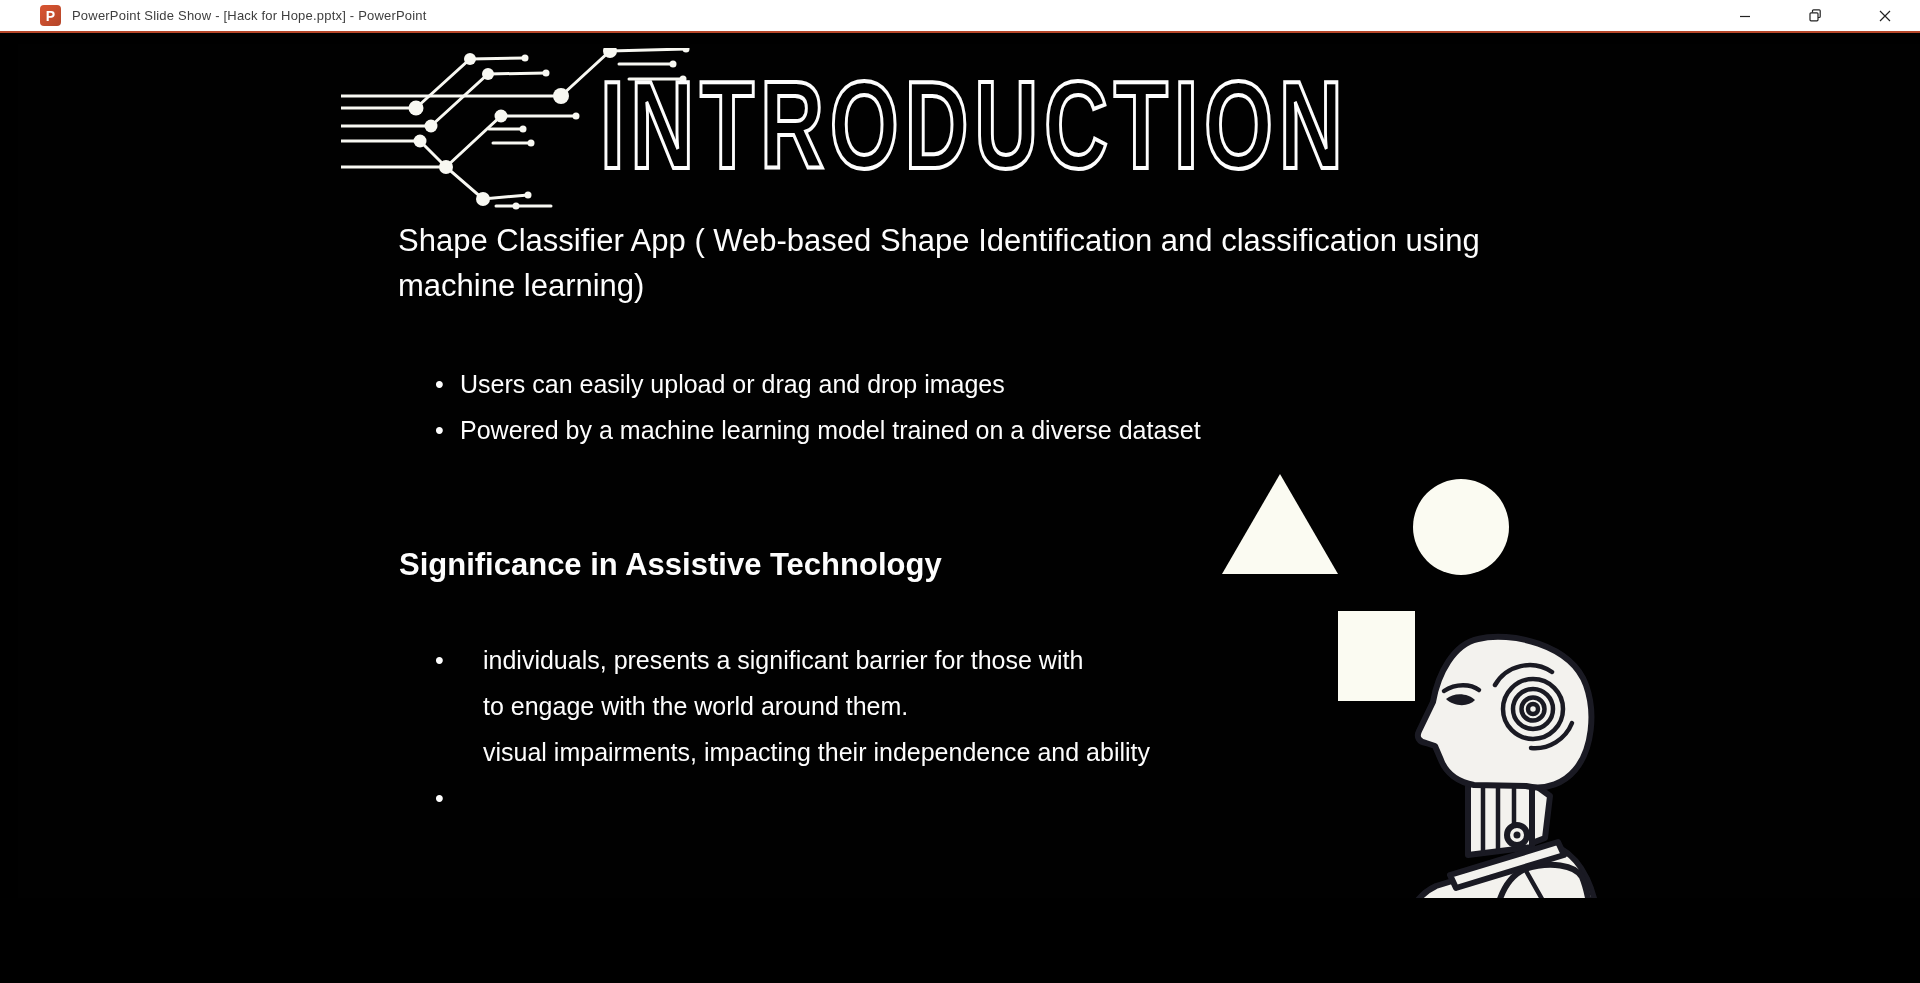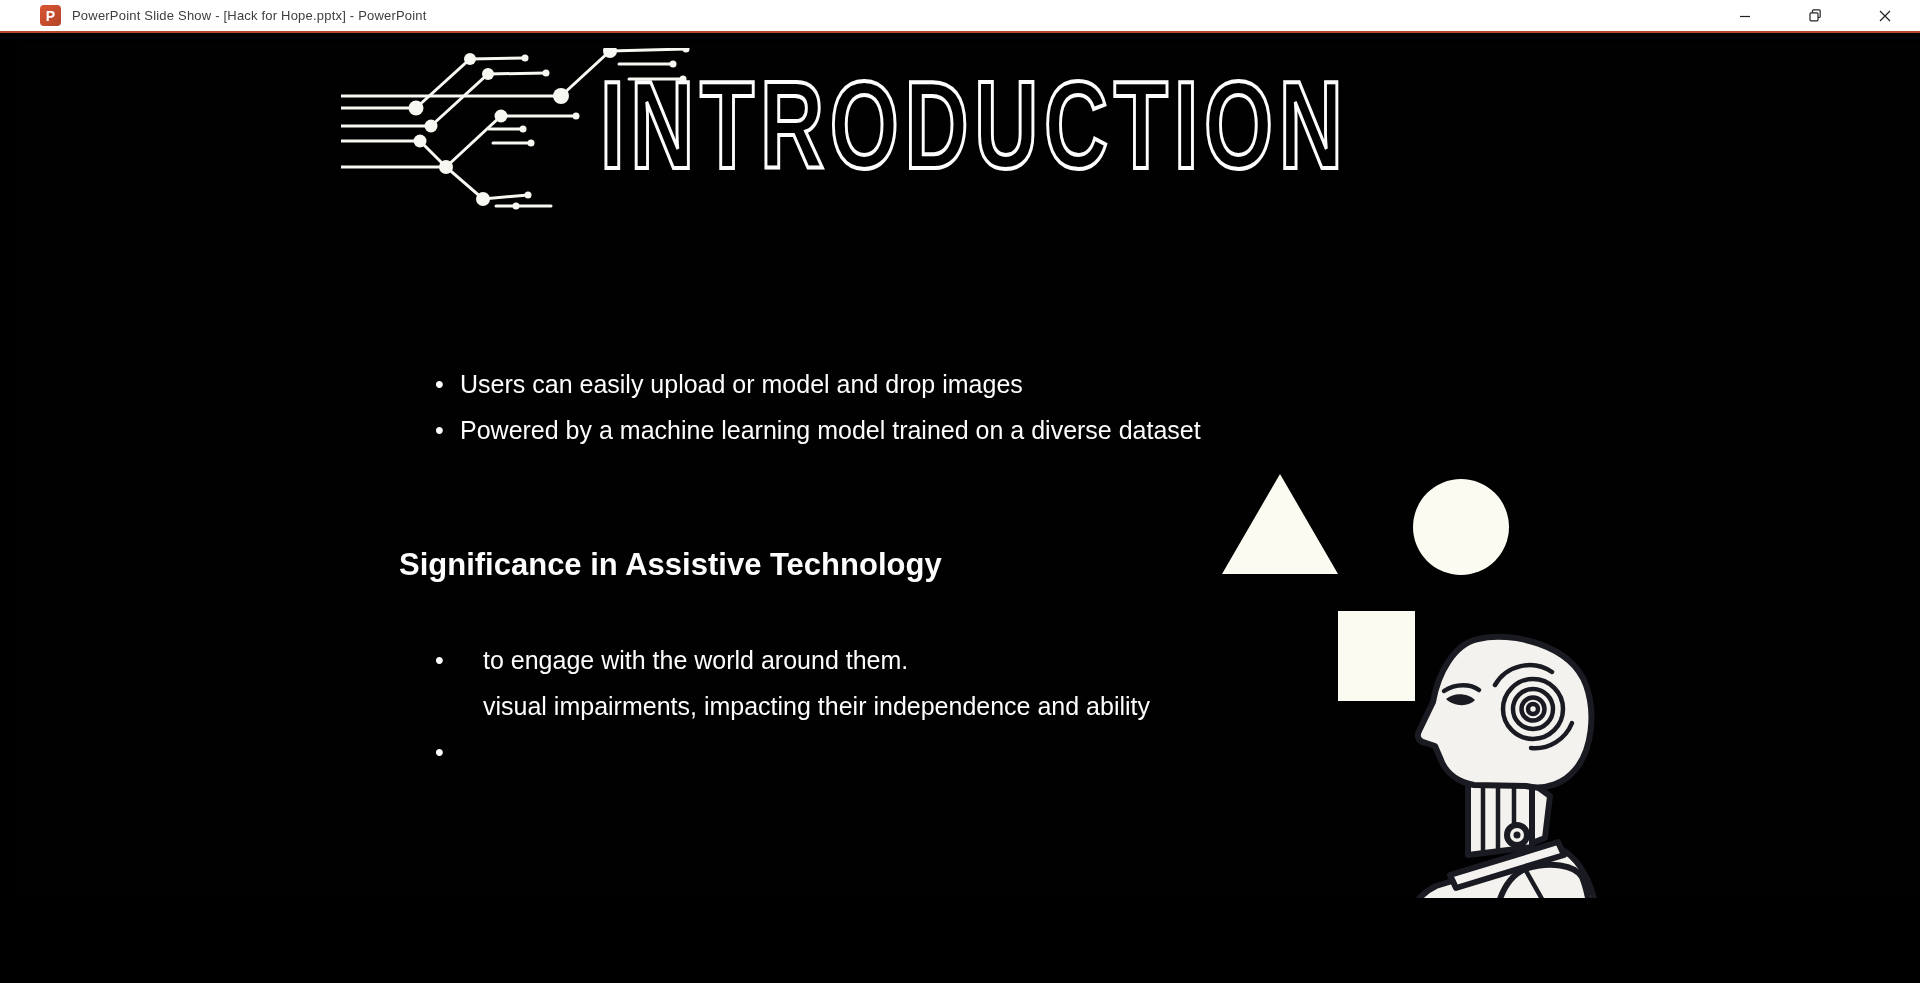--- a/index.html
+++ b/index.html
@@ -130,38 +130,43 @@
           <circle cx="235" cy="68" r="3.5"></circle>
         <circle cx="182" cy="81" r="3.5"></circle>
           <circle cx="190" cy="95" r="3.5"></circle>
         <circle cx="187" cy="147" r="3.5"></circle>
           <circle cx="175" cy="158" r="3.5"></circle>
       </g>
     </svg>
 
     <div class="slide-title">INTRODUCTION</div>
 
+    <div class="intro-text">
+      <div>Shape Classifier App ( Web-based Shape Identification and classification using</div>
+      <div>machine learning)</div>
+    </div>
 
     <ul class="blist features">
       <li>
         <span class="bullet">•</span>
-        <span>Users can easily upload or model and drop images</span>
+        <span>Users can easily upload or drag and drop images</span>
       </li>
       <li>
         <span class="bullet">•</span>
         <span>Powered by a machine learning model trained on a diverse dataset</span>
       </li>
     </ul>
 
     <div class="sig-heading">Significance in Assistive Technology</div>
 
     <ul class="blist sig-list">
       <li>
         <span class="bullet">•</span>
         <span>
+          <div>individuals, presents a significant barrier for those with</div>
           <div>to engage with the world around them.</div>
           <div>visual impairments, impacting their independence and ability</div>
         </span>
       </li>
       <li>
         <span class="bullet">•</span>
       </li>
     </ul>
 
     <svg class="shape tri-svg" width="118" height="102" viewBox="0 0 118 102">

